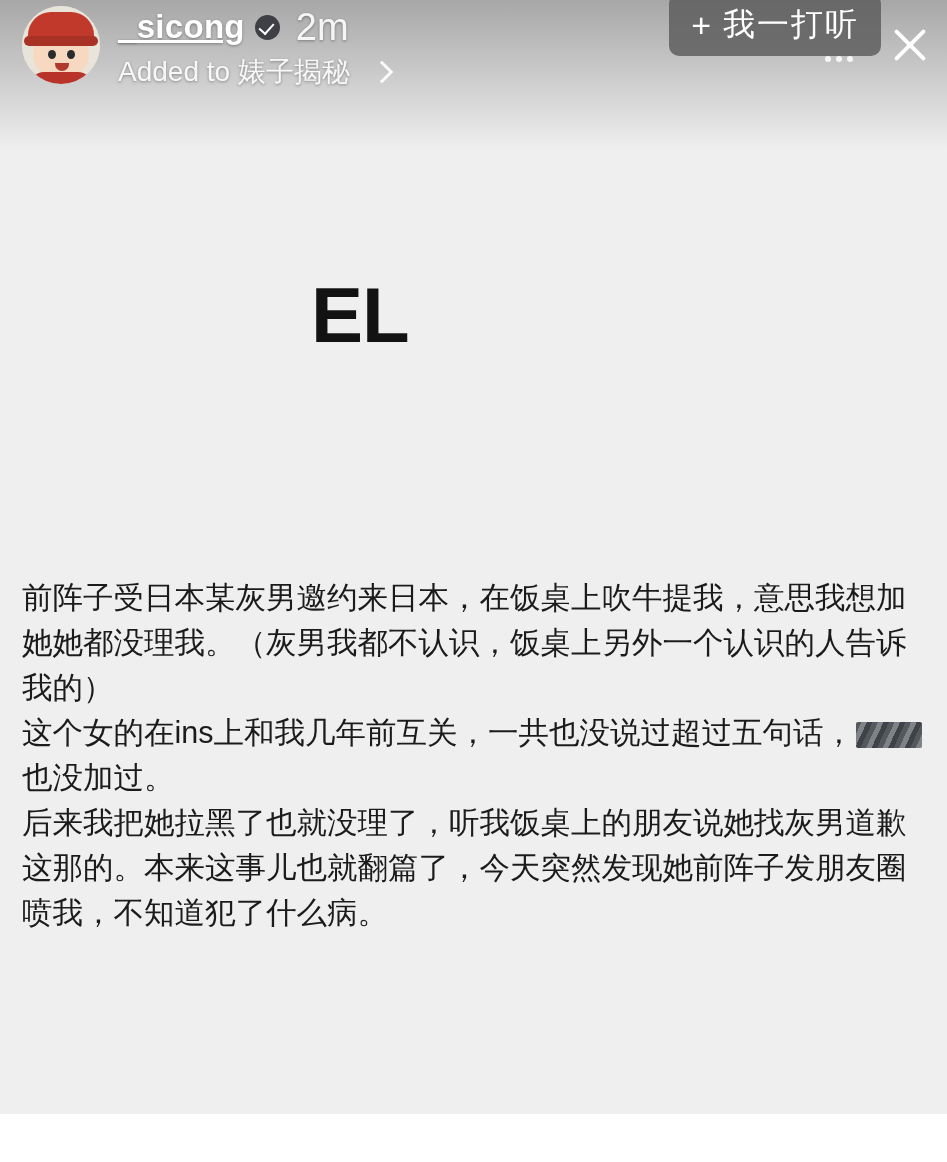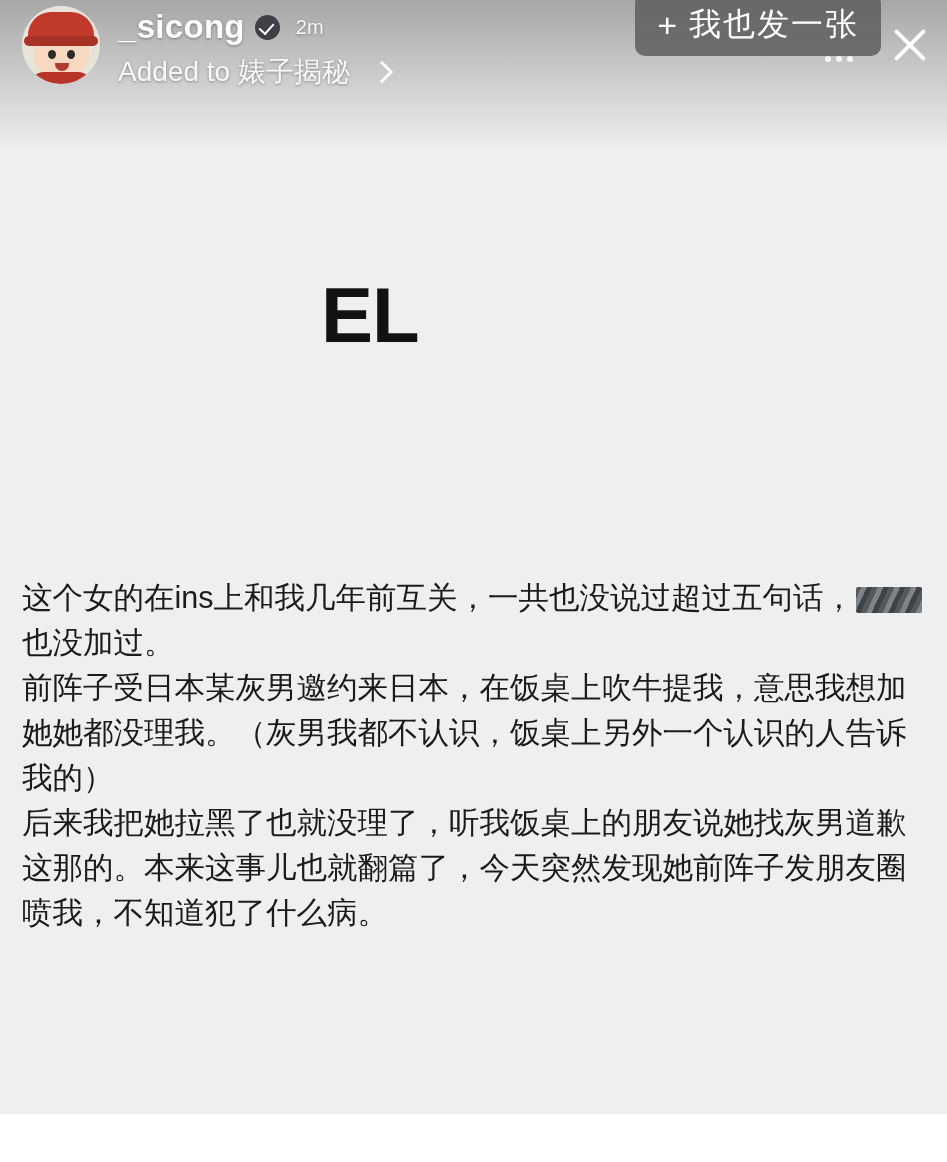--- a/index.html
+++ b/index.html
@@ -112,20 +112,21 @@
     align-items: center;
     gap: 10px;
     height: 46px;
   }
   .username {
     color: #ffffff;
     font-size: 33px;
     font-weight: bold;
     letter-spacing: 0.3px;
     text-shadow: 0 1px 3px rgba(0,0,0,0.35);
+    text-decoration: underline;
   }
   .verified {
     width: 25px; height: 25px;
     position: relative;
     display: inline-block;
   }
   .verified .badge {
     position: absolute; inset: 0;
     background: #3f3f46;
     border-radius: 50%;
@@ -133,21 +134,21 @@
   .verified .tick {
     position: absolute;
     left: 7px; top: 5px;
     width: 7px; height: 12px;
     border-right: 2.6px solid #fff;
     border-bottom: 2.6px solid #fff;
     transform: rotate(42deg);
   }
   .timestamp {
     color: rgba(255,255,255,0.92);
-    font-size: 20px;
+    font-size: 38px;
     text-shadow: 0 1px 3px rgba(0,0,0,0.35);
     margin-left: 6px;
   }
   .line2 {
     display: flex;
     align-items: center;
     gap: 20px;
     margin-top: 2px;
     height: 40px;
   }
@@ -213,21 +214,21 @@
     width: 42px; height: 4px;
     background: #ffffff;
     border-radius: 2px;
   }
   .close-x:before { transform: rotate(45deg); }
   .close-x:after  { transform: rotate(-45deg); }
 
   
   .logo-area {
     position: absolute;
-    left: 16px;
+    left: 6px;
     top: 240px;
     width: 880px;
     height: 190px;
   }
   .logo-text {
     position: absolute;
     left: 305px;
     top: 30px;
     font-family: "Liberation Sans", sans-serif;
     font-weight: bold;
@@ -312,36 +313,36 @@
       </div>
       <div class="line2">
         <span class="added-to">Added to 婊子揭秘</span>
         <span class="chev"></span>
       </div>
     </div>
   </div>
 
   <div class="reply-pill">
     <span class="reply-plus">+</span>
-    <span>我也发一张</span>
+    <span>我一打听</span>
   </div>
   <div class="pill-dots">
     <i></i>
       <i></i>
       <i></i>
   </div>
 
   <div class="close-x"></div>
 
   <div class="logo-area">
     <div class="logo-text">EL</div>
   </div>
 
   <div class="body-text">
+    <p class="para">前阵子受日本某灰男邀约来日本，在饭桌上吹牛提我，意思我想加她她都没理我。（灰男我都不认识，饭桌上另外一个认识的人告诉我的）</p>
     <p class="para">
       <span>这个女的在ins上和我几年前互关，一共也没说过超过五句话，</span><span class="redact w1"></span><span>也没加过。</span>
     </p>
-    <p class="para">前阵子受日本某灰男邀约来日本，在饭桌上吹牛提我，意思我想加她她都没理我。（灰男我都不认识，饭桌上另外一个认识的人告诉我的）</p>
     <p class="para">后来我把她拉黑了也就没理了，听我饭桌上的朋友说她找灰男道歉这那的。本来这事儿也就翻篇了，今天突然发现她前阵子发朋友圈喷我，不知道犯了什么病。</p>
   </div>
 
   <div class="bottom-strip"></div>
 </div>
 
 </body></html>

